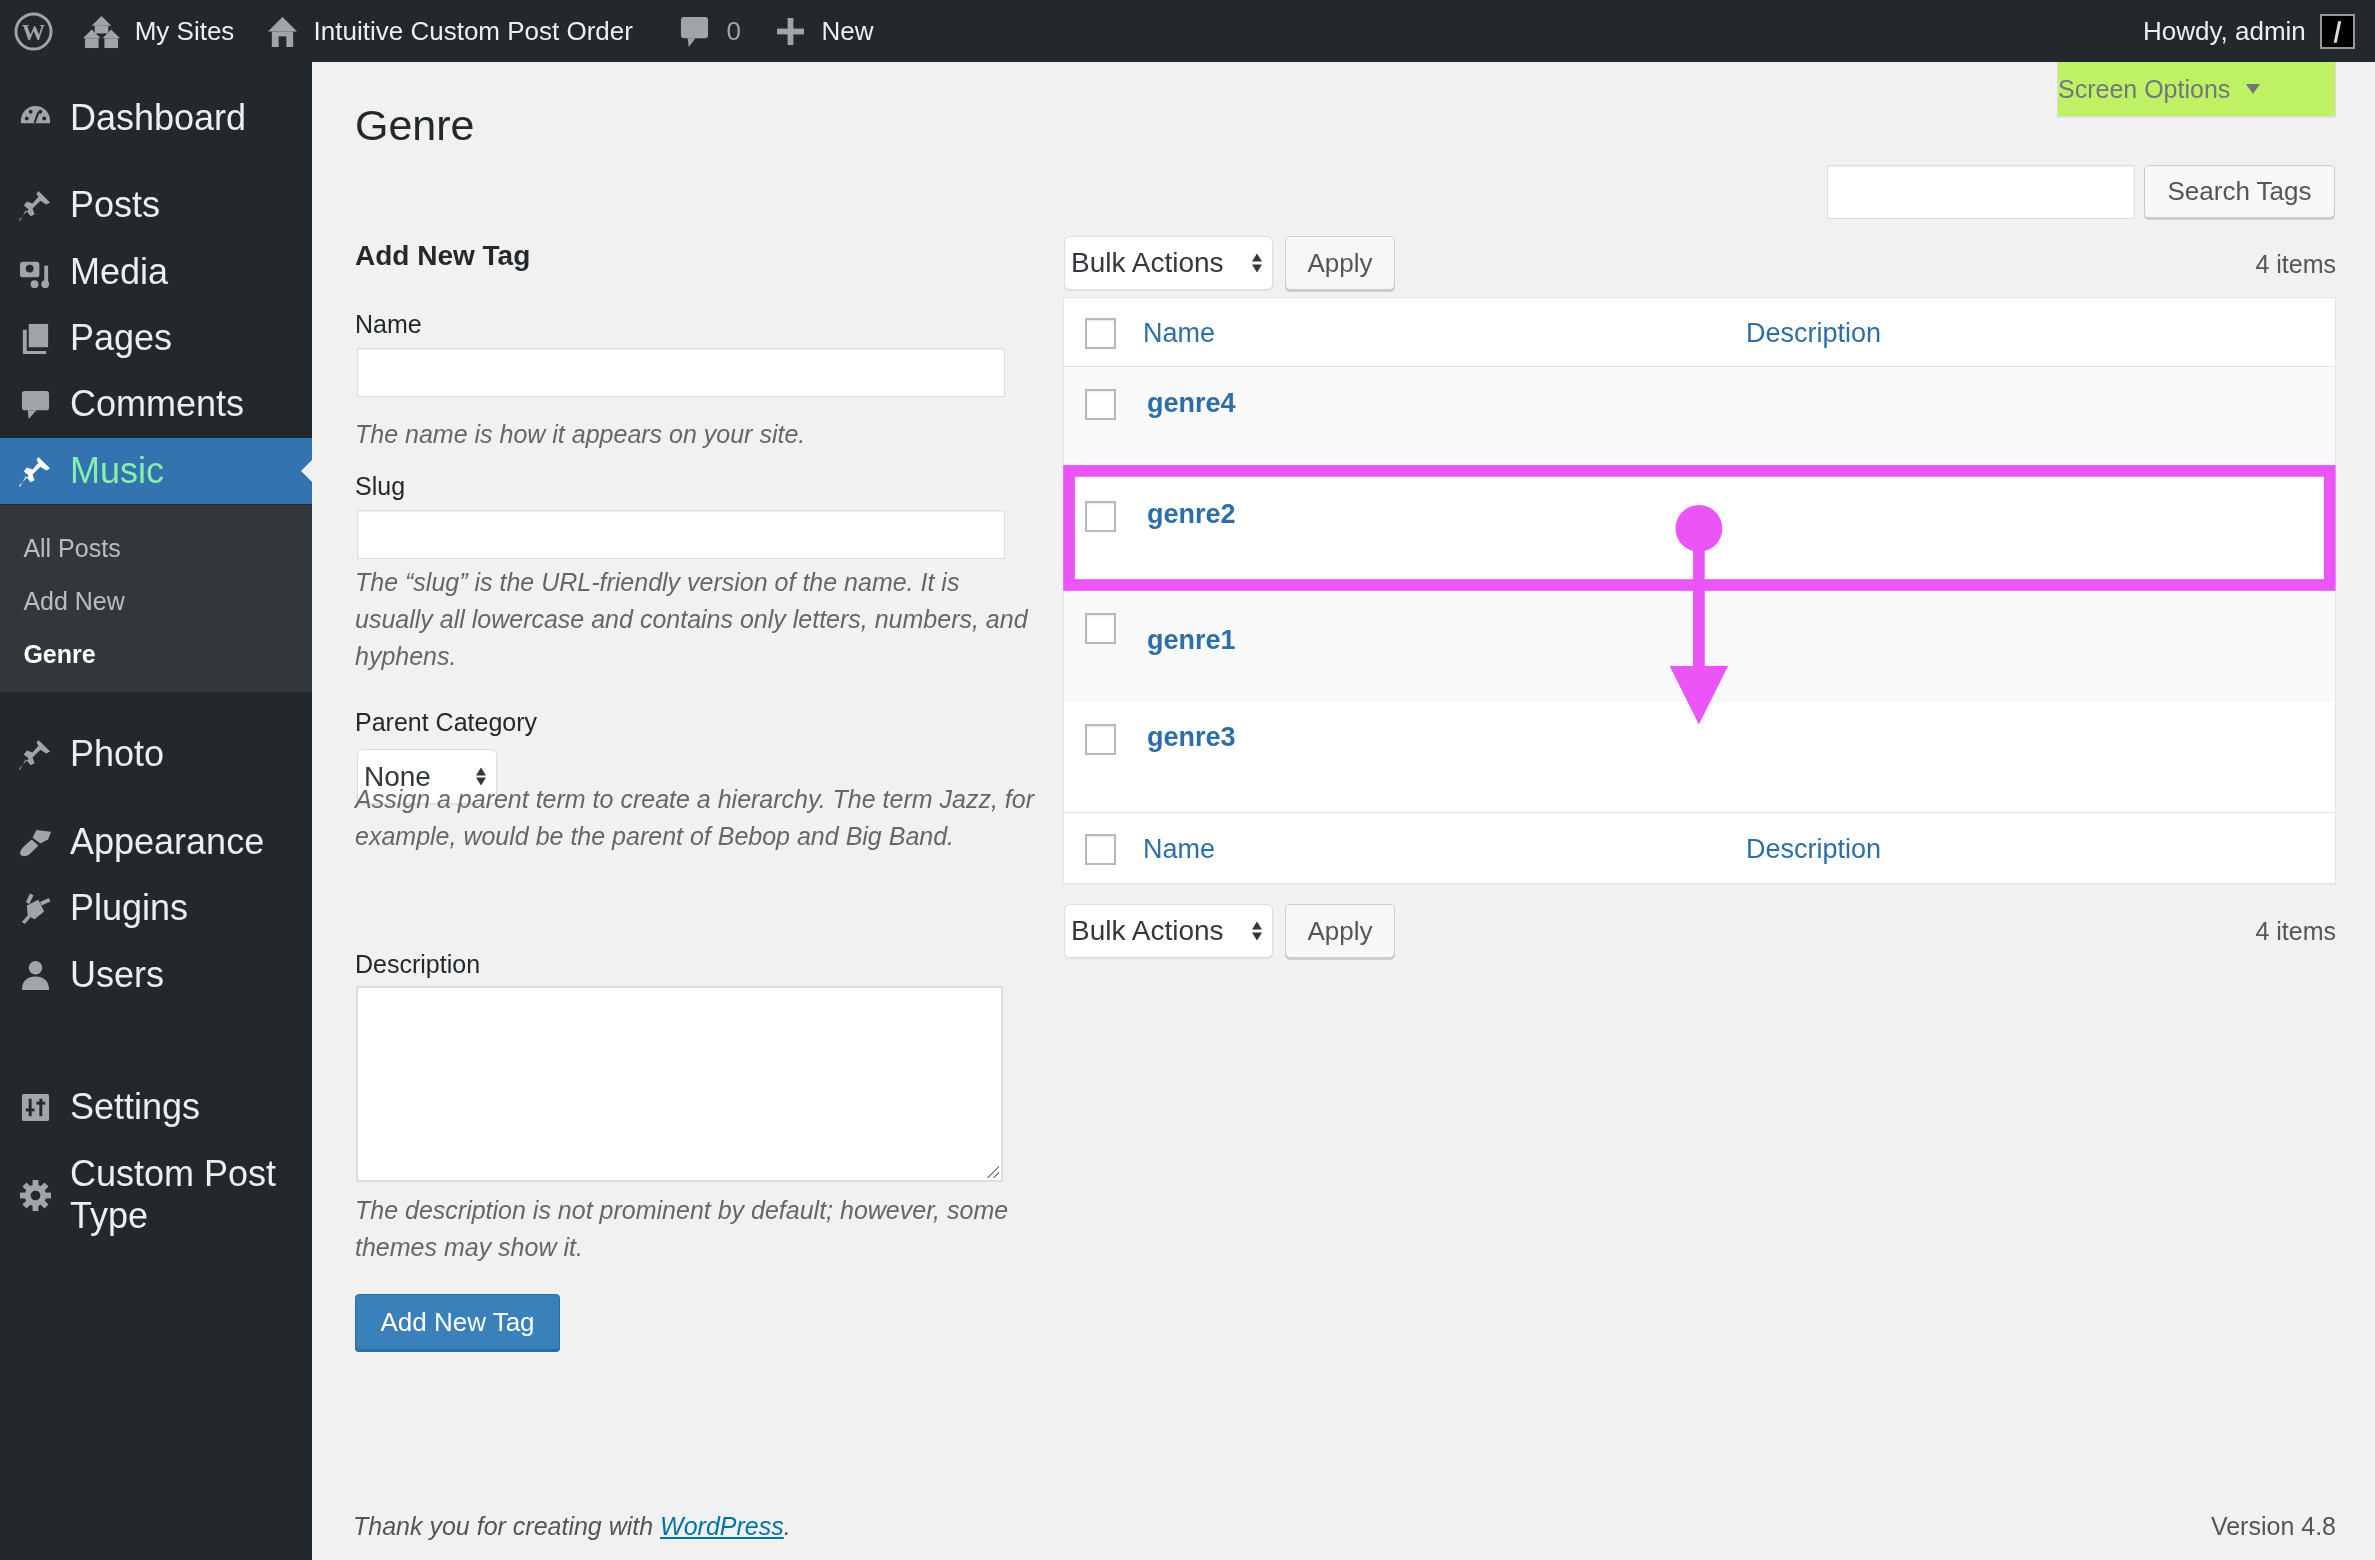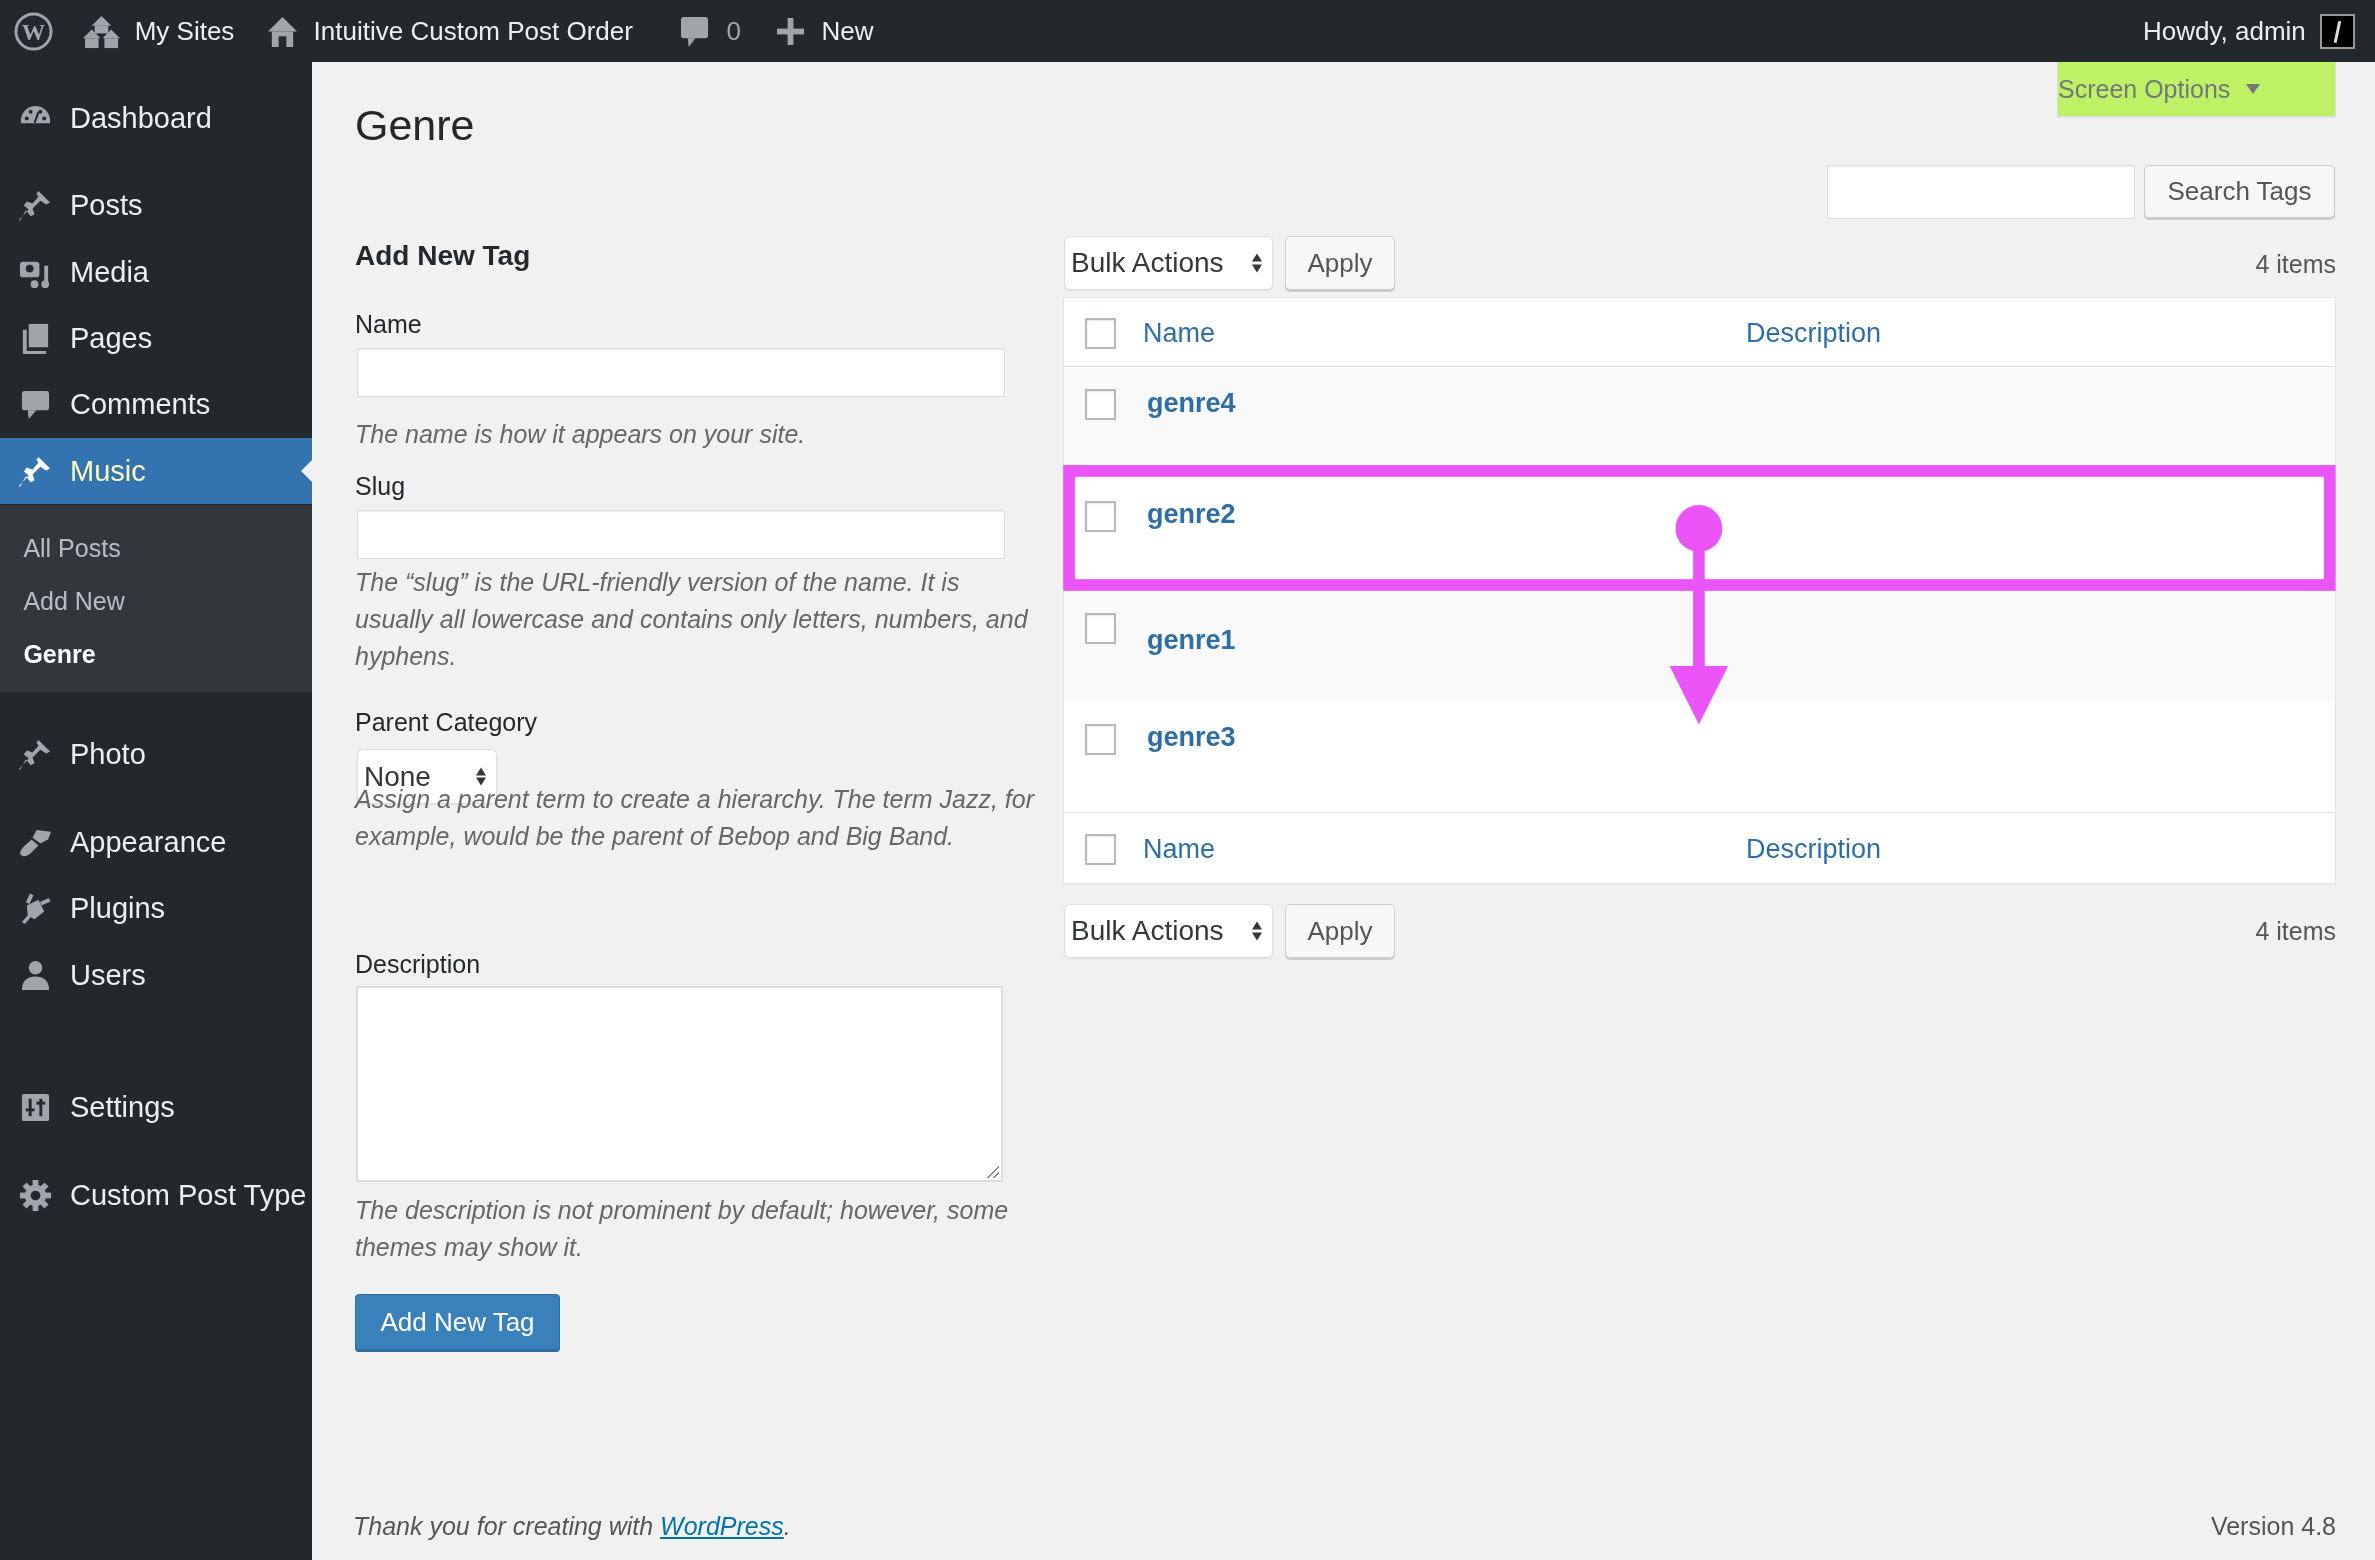--- a/index.html
+++ b/index.html
@@ -1,25 +1,25 @@
 <!DOCTYPE html>
 <html><head>
 <meta charset="utf-8">
 <style>
 *{box-sizing:border-box;margin:0;padding:0;}
 html,body{width:2376px;height:1560px;overflow:hidden;background:#f1f1f1;font-family:"Liberation Sans",sans-serif;color:#23282d;}
 #adminbar{position:absolute;left:0;top:0;width:2376px;height:62px;background:#23282d;color:#eee;font-size:26px;}
 .ab-item{position:absolute;top:0;height:62px;display:flex;align-items:center;color:#eee;}
 .ab-item svg{fill:#a0a5aa;}
 #sidebar{position:absolute;left:0;top:62px;width:312px;height:1498px;background:#23282d;}
-.menu-item{position:absolute;left:0;width:312px;height:66px;display:flex;align-items:center;color:#eee;font-size:29px;}
+.menu-item{position:absolute;left:0;width:312px;height:66px;display:flex;align-items:center;color:#eee;font-size:36px;}
 .menu-item .mi-icon{position:absolute;left:17.6px;width:35px;height:35px;display:flex;align-items:center;justify-content:center;}
 .menu-item .mi-icon svg{fill:#a0a5aa;width:33px;height:33px;}
 .menu-item .mi-label{position:absolute;left:70px;}
-.menu-item.active{background:#0073aa;background:#3273b0;color:#fef9c3;}
+.menu-item.active{background:#0073aa;background:#3273b0;color:#86efac;}
 .menu-item.active svg{fill:#fff;}
 .menu-item.active::after{content:"";position:absolute;right:0;top:21.5px;border-style:solid;border-width:11.7px 11.7px 11.7px 0;border-color:transparent #f1f1f1 transparent transparent;}
 #submenu{position:absolute;left:0;top:505px;width:312px;height:187px;background:#32373c;}
 .sub-item{position:absolute;left:23.4px;font-size:25px;color:rgba(240,245,250,.7);}
 .sub-item.current{color:#fff;font-weight:bold;}
 .collapse{color:#a0a5aa;}
 #screen-opts{position:absolute;left:2057px;top:62px;width:279px;height:55px;background:#bef264;border:1px solid #ddd;border-top:none;box-shadow:0 1px 1px rgba(0,0,0,.04);display:flex;align-items:center;color:#72777c;font-size:25px;}
 #screen-opts .tri{margin-left:15.6px;width:0;height:0;border-left:7.8px solid transparent;border-right:7.8px solid transparent;border-top:10.7px solid #72777c;}
 h1.page-title{position:absolute;left:355px;top:101px;font-size:43px;font-weight:normal;color:#23282d;}
 .search-input{position:absolute;left:1827px;top:165px;width:308px;height:54px;background:#fff;border:1px solid #ddd;box-shadow:inset 0 1px 2px rgba(0,0,0,.07);}

